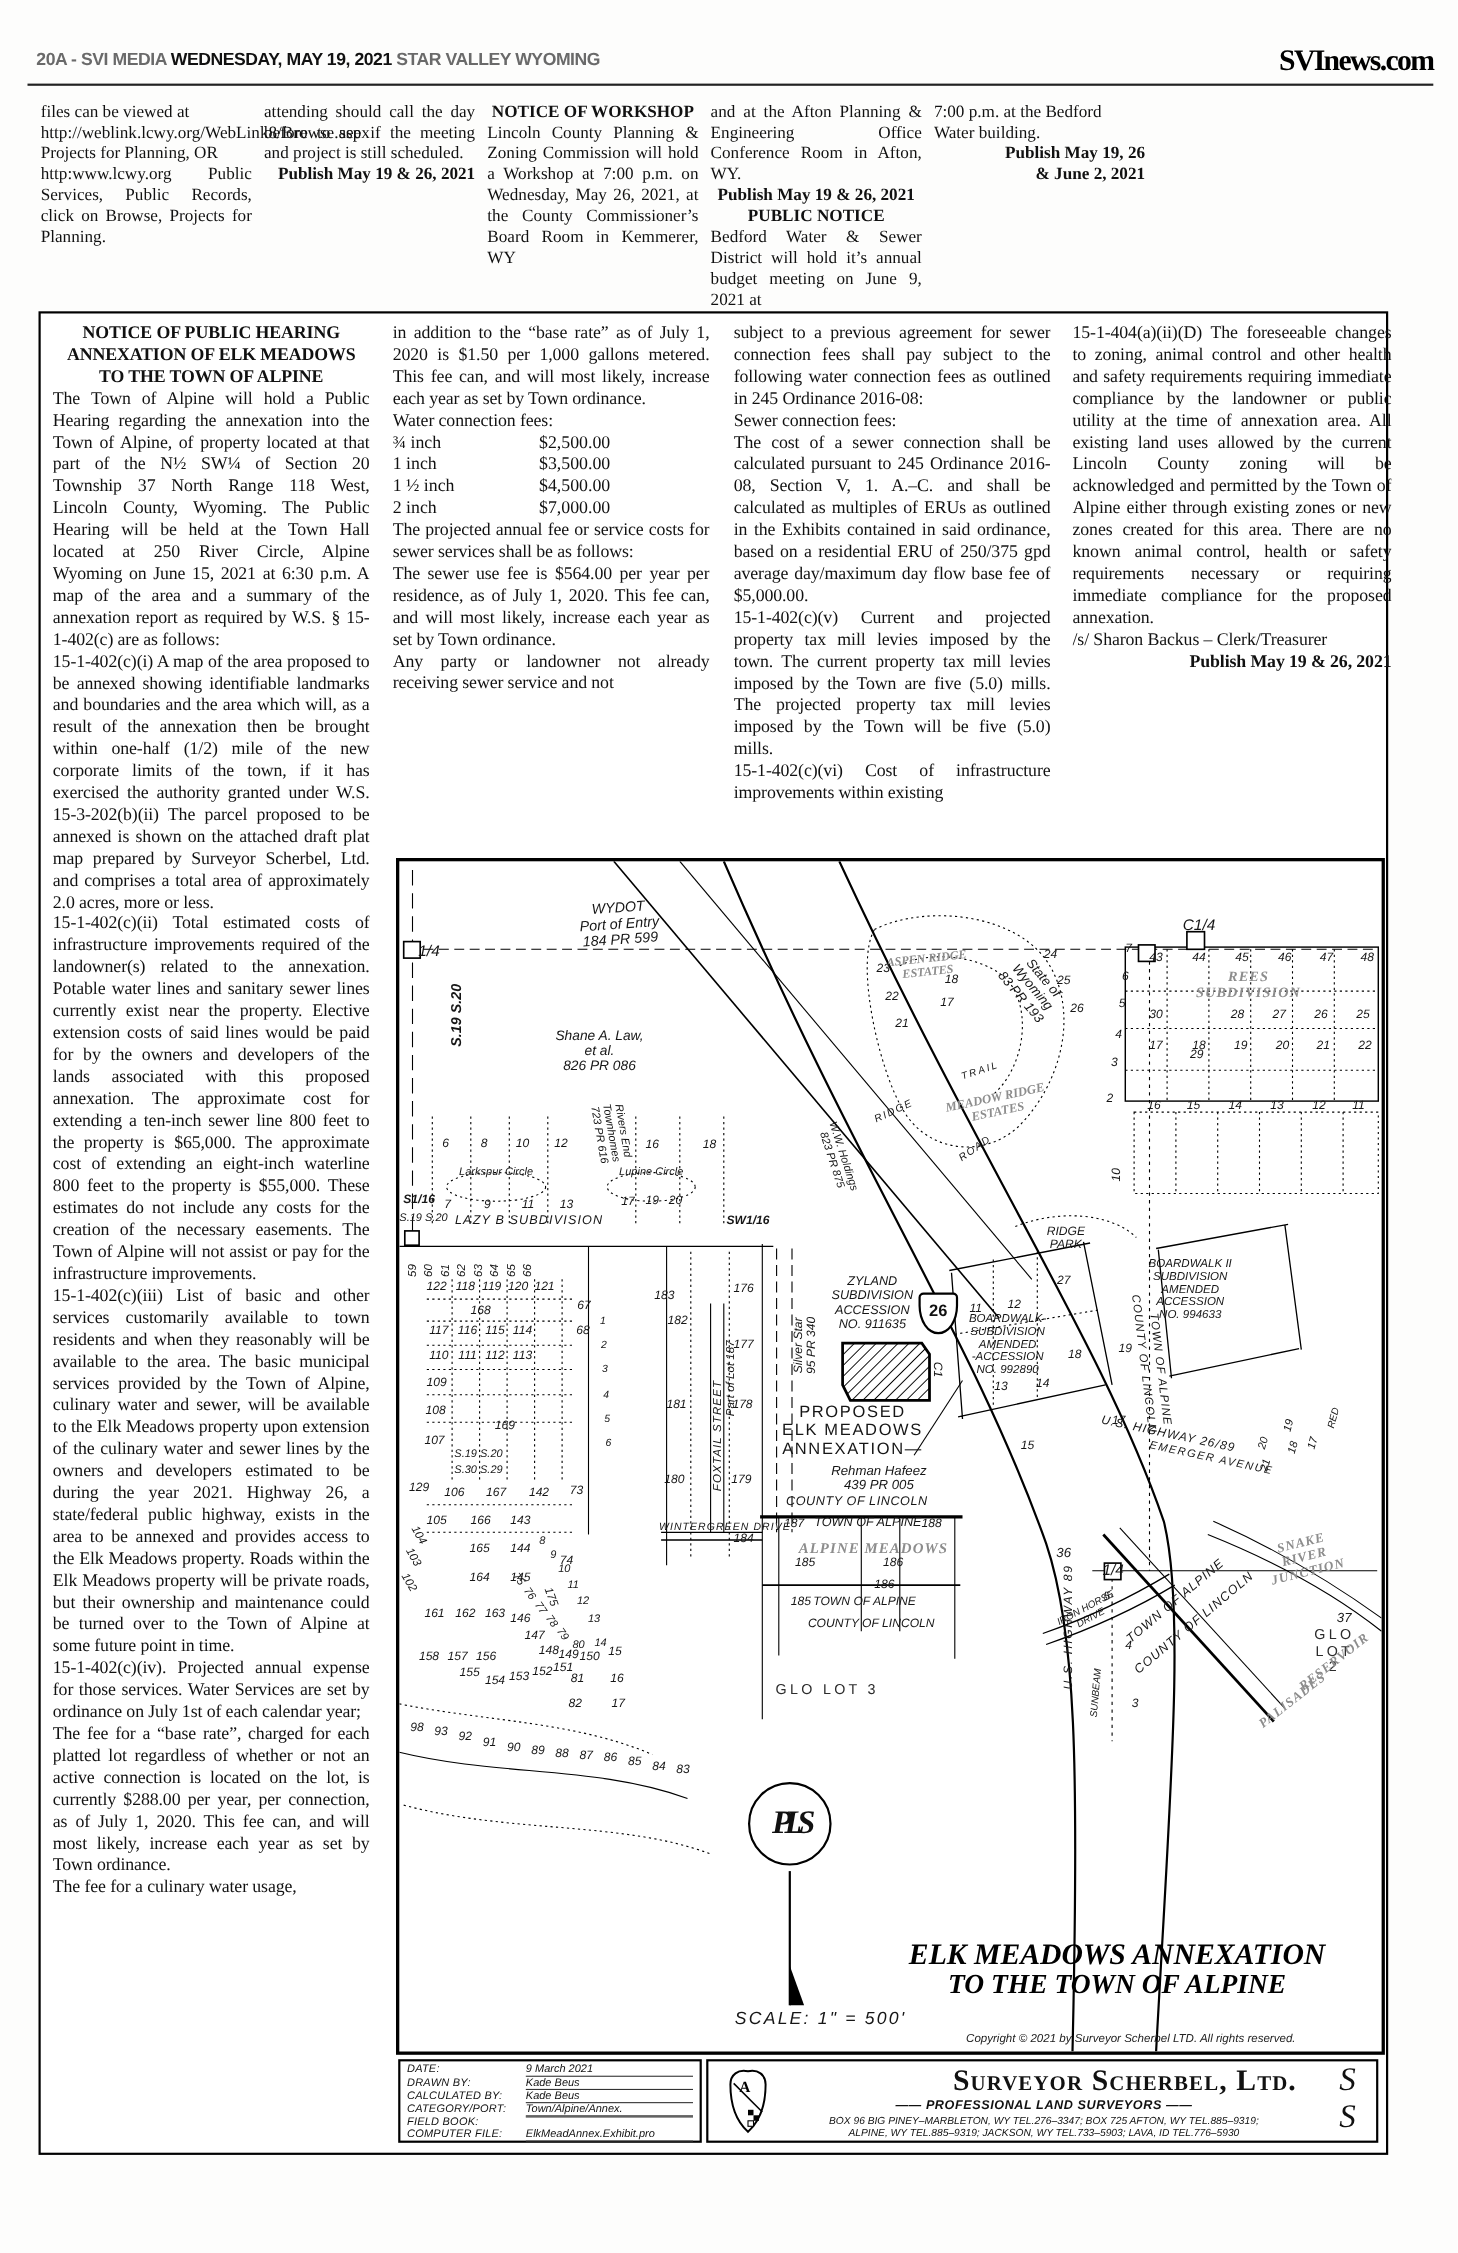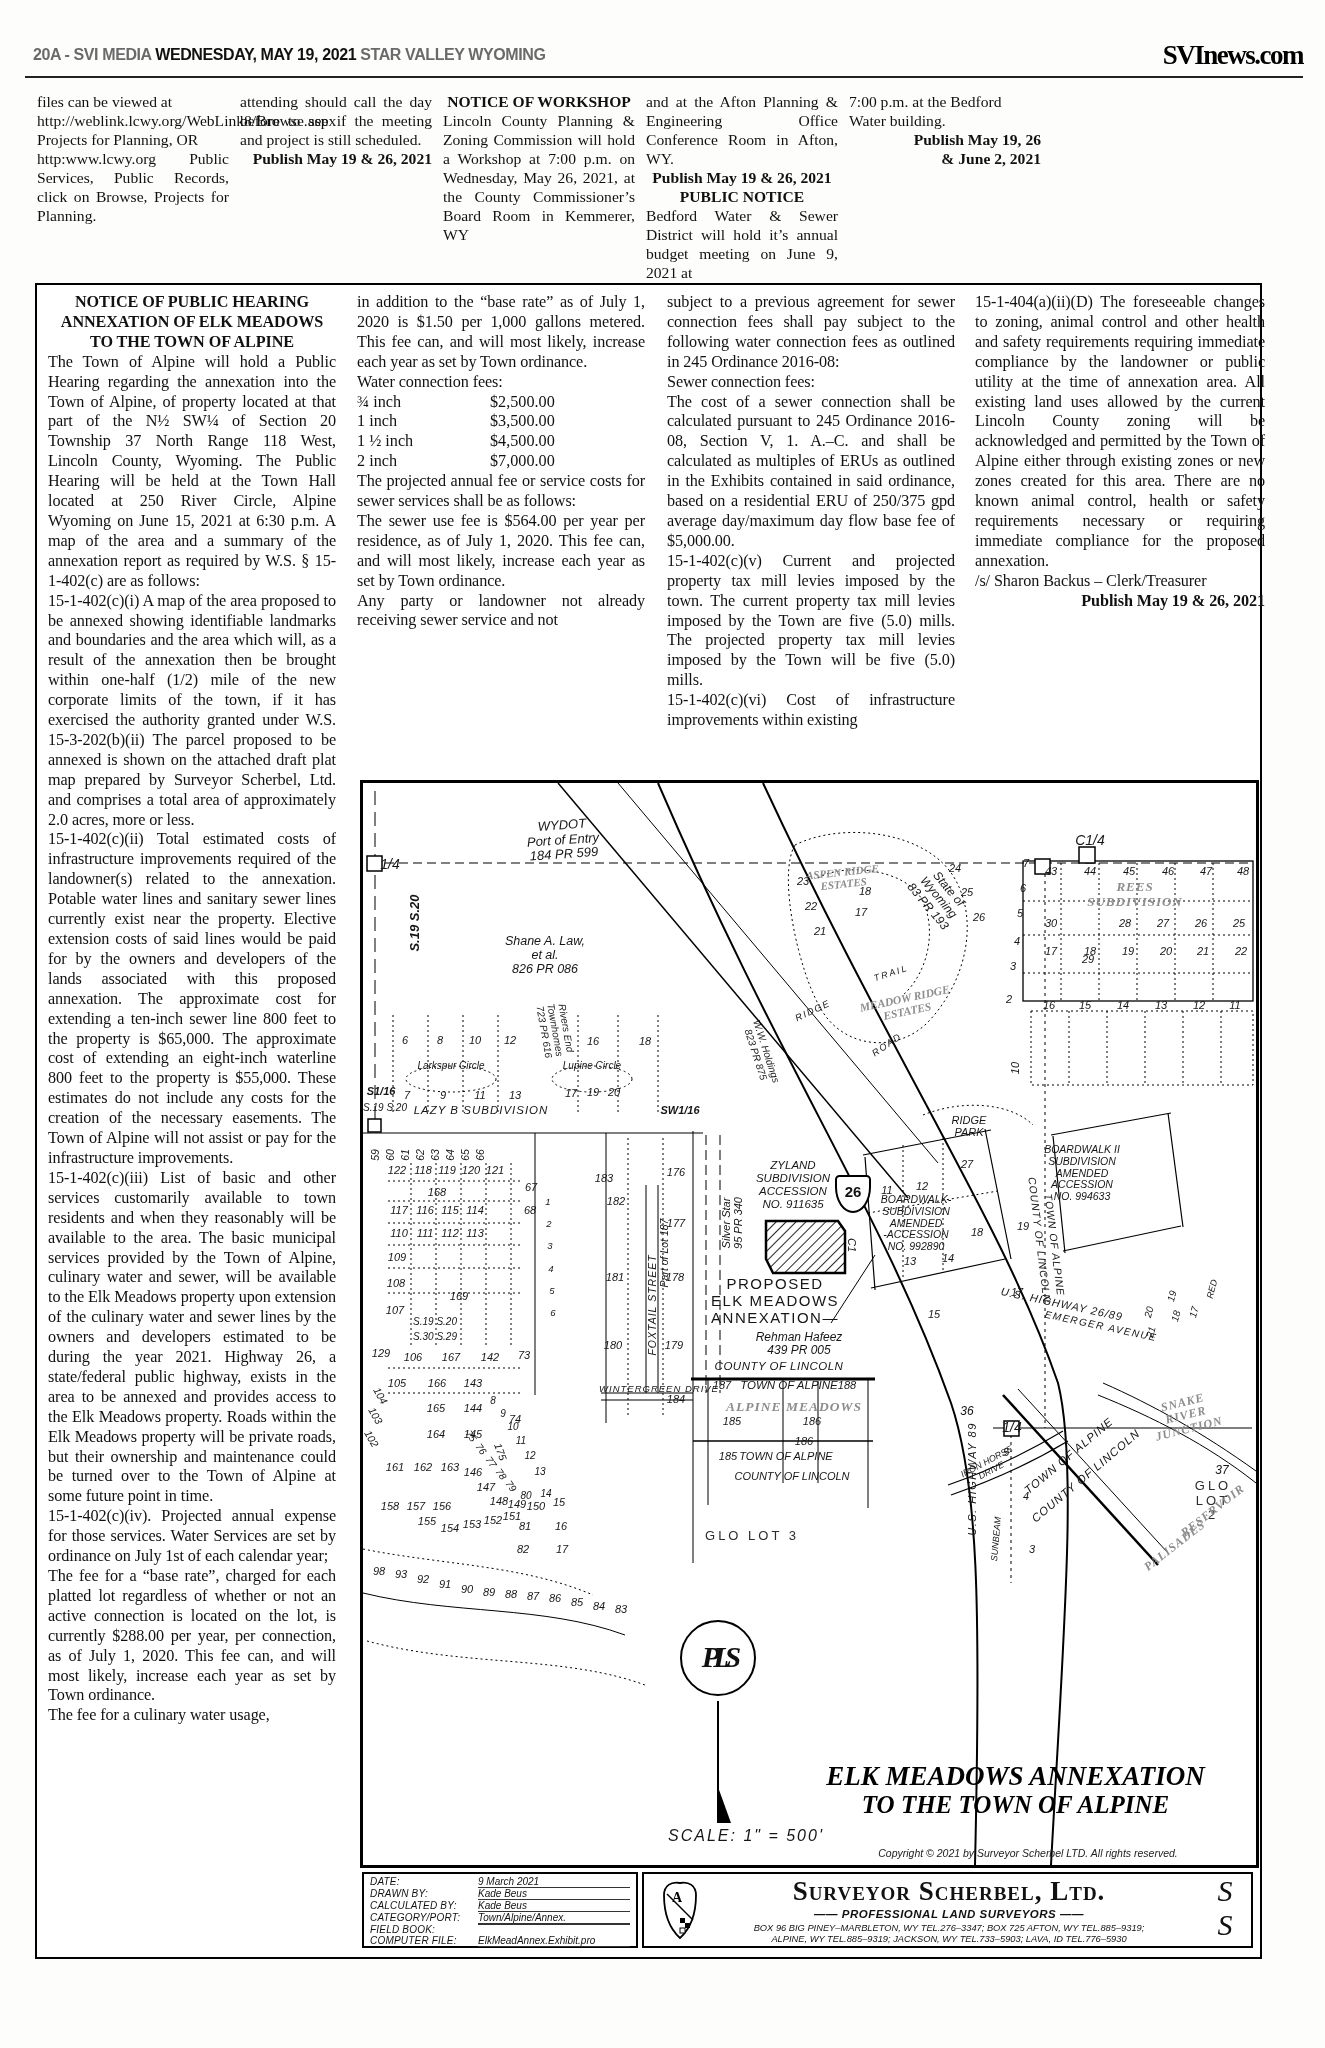--- a/index.html
+++ b/index.html
@@ -62,21 +62,21 @@
   #us-shield{position:absolute;left:472px;top:392px;width:32px;height:34px;border:2.5px solid #000;
      border-radius:5px 5px 55% 55%/5px 5px 75% 75%;text-align:center;background:#fff;}
   #us-shield span{font-family:"Liberation Sans",sans-serif;font-weight:bold;font-size:15px;line-height:30px;}
 
   
   #tb-left{position:absolute;left:362px;top:1872px;width:276px;height:76px;border:2px solid #000;background:#fff;padding:2px 6px 0 6px;box-sizing:border-box;}
   .tb-row{position:relative;height:11.9px;font-family:"Liberation Sans",sans-serif;font-size:10px;}
   .tb-lab{position:absolute;left:0;top:0;font-style:italic;letter-spacing:0.2px;}
   .tb-val{position:absolute;left:108px;top:0;width:152px;border-bottom:1px solid #333;font-style:italic;}
   #tb-right{position:absolute;left:642px;top:1872px;width:611px;height:76px;border:2px solid #000;background:#fff;box-sizing:border-box;}
-  #firm-name{position:absolute;left:75px;top:2px;width:460px;text-align:center;
+  #firm-name{position:absolute;left:75px;top:2px;width:460px;text-align:right;
      font-family:"Liberation Serif",serif;font-weight:bold;font-size:27px;letter-spacing:1px;font-variant:small-caps;}
   #firm-tag{position:absolute;left:75px;top:34px;width:460px;text-align:center;
      font-family:"Liberation Sans",sans-serif;font-weight:bold;font-style:italic;font-size:11.5px;letter-spacing:0.5px;}
   #firm-addr{position:absolute;left:40px;top:49px;width:530px;text-align:center;
      font-family:"Liberation Sans",sans-serif;font-style:italic;font-size:9.3px;line-height:11px;}
   #firm-mono{position:absolute;right:6px;top:0px;width:40px;height:72px;
      font-family:"Liberation Serif",serif;font-style:italic;font-size:30px;line-height:34px;text-align:center;}
   #firm-logo{position:absolute;left:14px;top:6px;}
 </style>
 </head>

